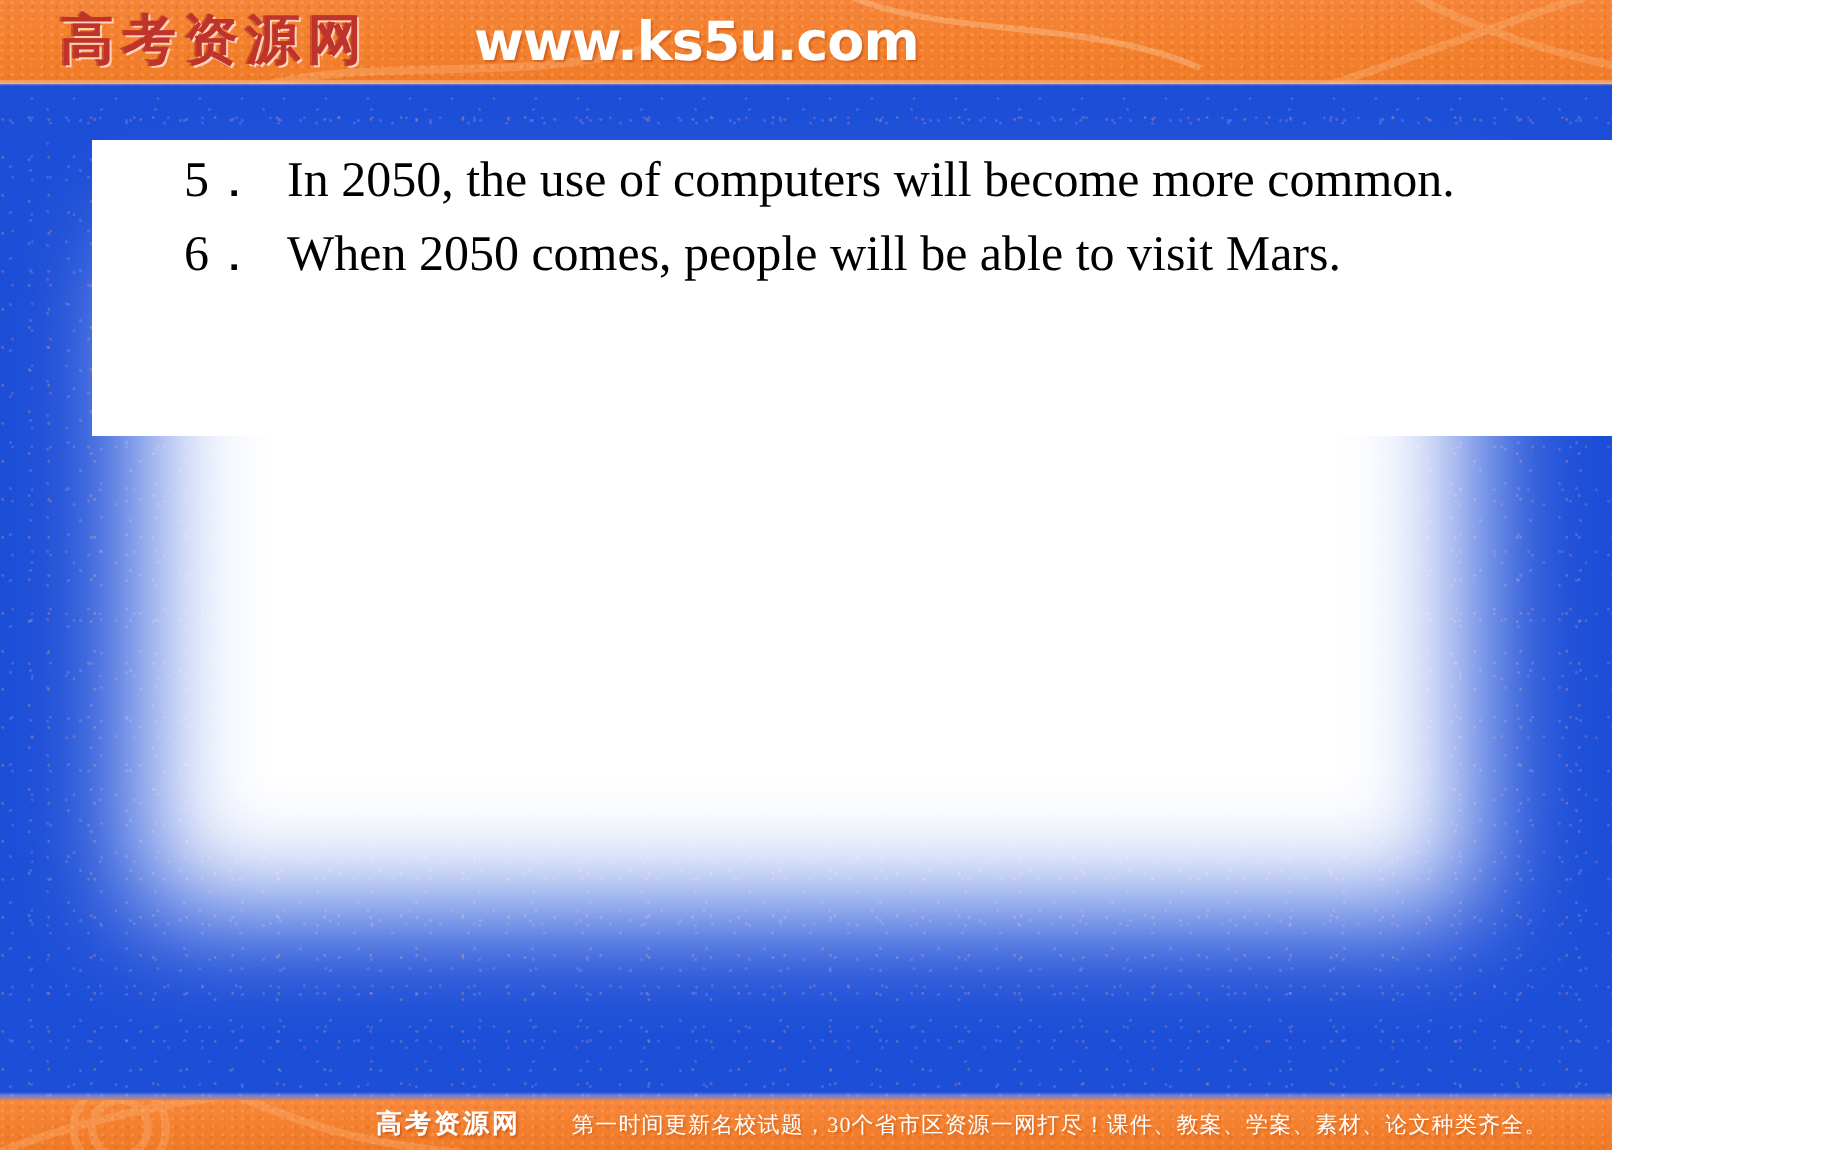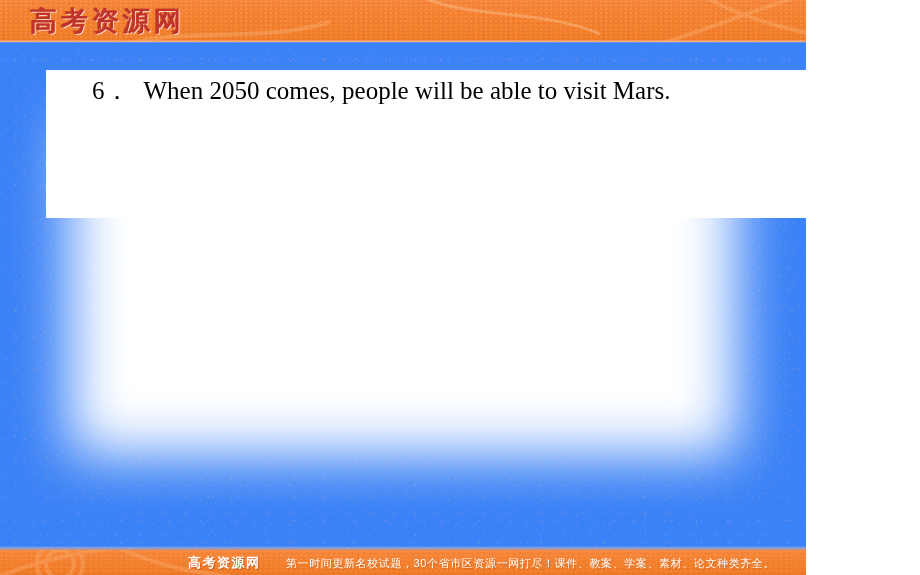--- a/index.html
+++ b/index.html
@@ -11,21 +11,21 @@
     height: 575px;
     overflow: hidden;
     font-family: "Liberation Serif", serif;
     background: #ffffff;
   }
 
   .slide {
     position: relative;
     width: 806px;
     height: 575px;
-    background: #3b82f6;
+    background: #1d4ed8;
     overflow: hidden;
   }
 
   
   .speckle {
     position: absolute;
     inset: 0;
     pointer-events: none;
     background-image:
       radial-gradient(circle at 6% 14%, rgba(255,170,120,0.30) 0.6px, transparent 0.9px),
@@ -196,21 +196,21 @@
     font-weight: bold;
     letter-spacing: 1.5px;
     color: #ffffff;
     white-space: nowrap;
     line-height: 17px;
     text-shadow: 1px 1px 1px rgba(170,60,10,0.45);
   }
   .footer-tagline {
     position: absolute;
     left: 286px; top: 556px;
-    font-family: Liberation Sans, sans-serif;
+    font-family: Liberation Serif, serif;
     font-size: 11px;
     color: #ffffff;
     letter-spacing: 0.6px;
     white-space: nowrap;
     line-height: 15px;
     text-shadow: 1px 1px 1px rgba(170,60,10,0.35);
   }
 </style>
 </head>
 <body>
@@ -229,26 +229,30 @@
         <path d="M660 44 C 710 28, 760 8, 800 -4"></path>
         <path d="M120 46 C 180 26, 260 44, 330 22"></path>
       </g>
       <g fill="none" stroke="#fbb67f" stroke-width="3">
         <path d="M420 -4 C 470 20, 540 8, 600 34"></path>
         <circle cx="895" cy="6" r="12"></circle>
       </g>
     </svg>
     <div class="header-noise"></div>
     <div class="logo-cn">高考资源网</div>
+    <div class="logo-url">www.ks5u.com</div>
   </div>
   <div class="header-bottom-edge"></div>
 
   <div class="content-box"></div>
 
   <div class="content-text">
+    <div class="sent-line" style="padding-left:56px;">
+      <span class="num">5．</span><span class="gap"></span><span>In 2050, the use of computers will become more common.</span>
+    </div>
     <div class="sent-line" style="padding-left:56px;font-family:Liberation Serif, serif;">
       <span class="num">6．</span><span class="gap"></span><span>When 2050 comes, people will be able to visit Mars.</span>
     </div>
   </div>
 
   <div class="footer-top-edge"></div>
   <div class="footer-banner">
     <svg class="footer-swirls" viewBox="0 0 920 25" preserveAspectRatio="none">
       <g fill="none" stroke="#f9a463" stroke-width="4">
         <circle cx="60" cy="14" r="14"></circle>

